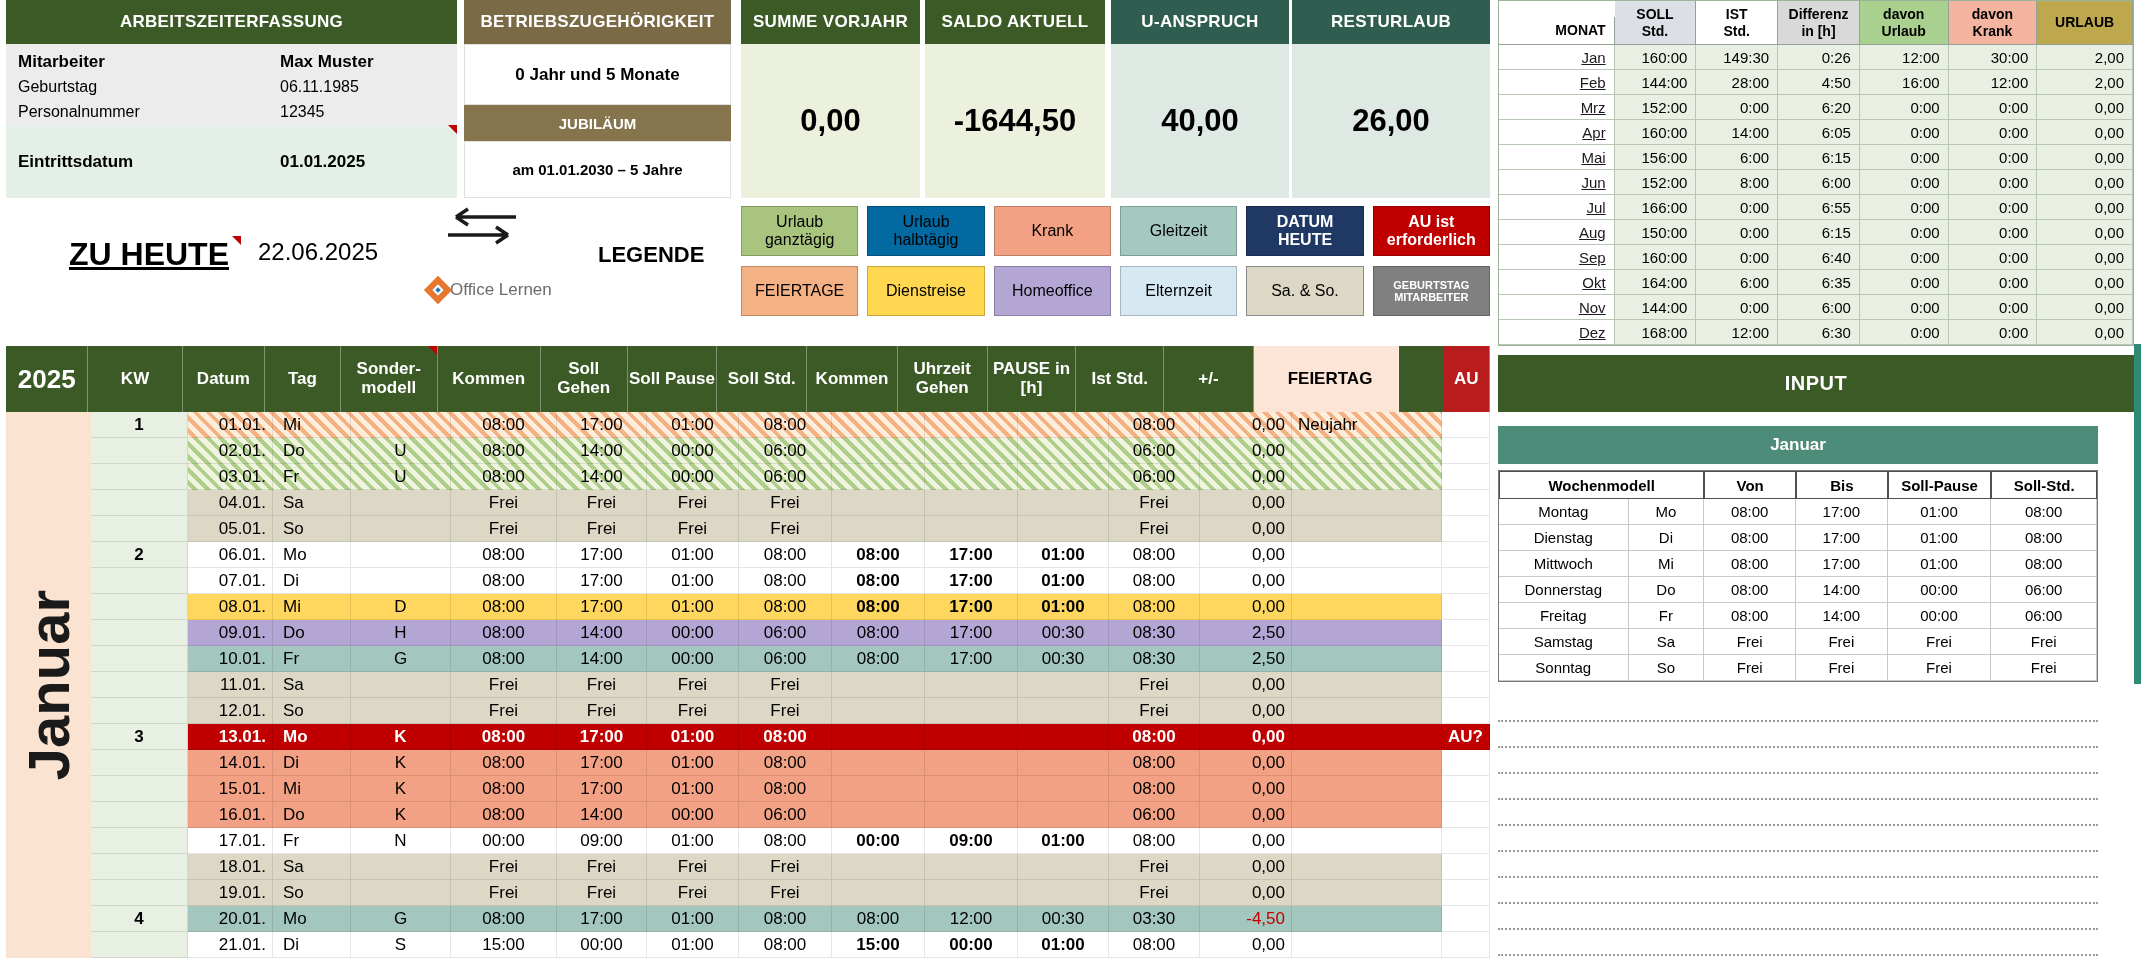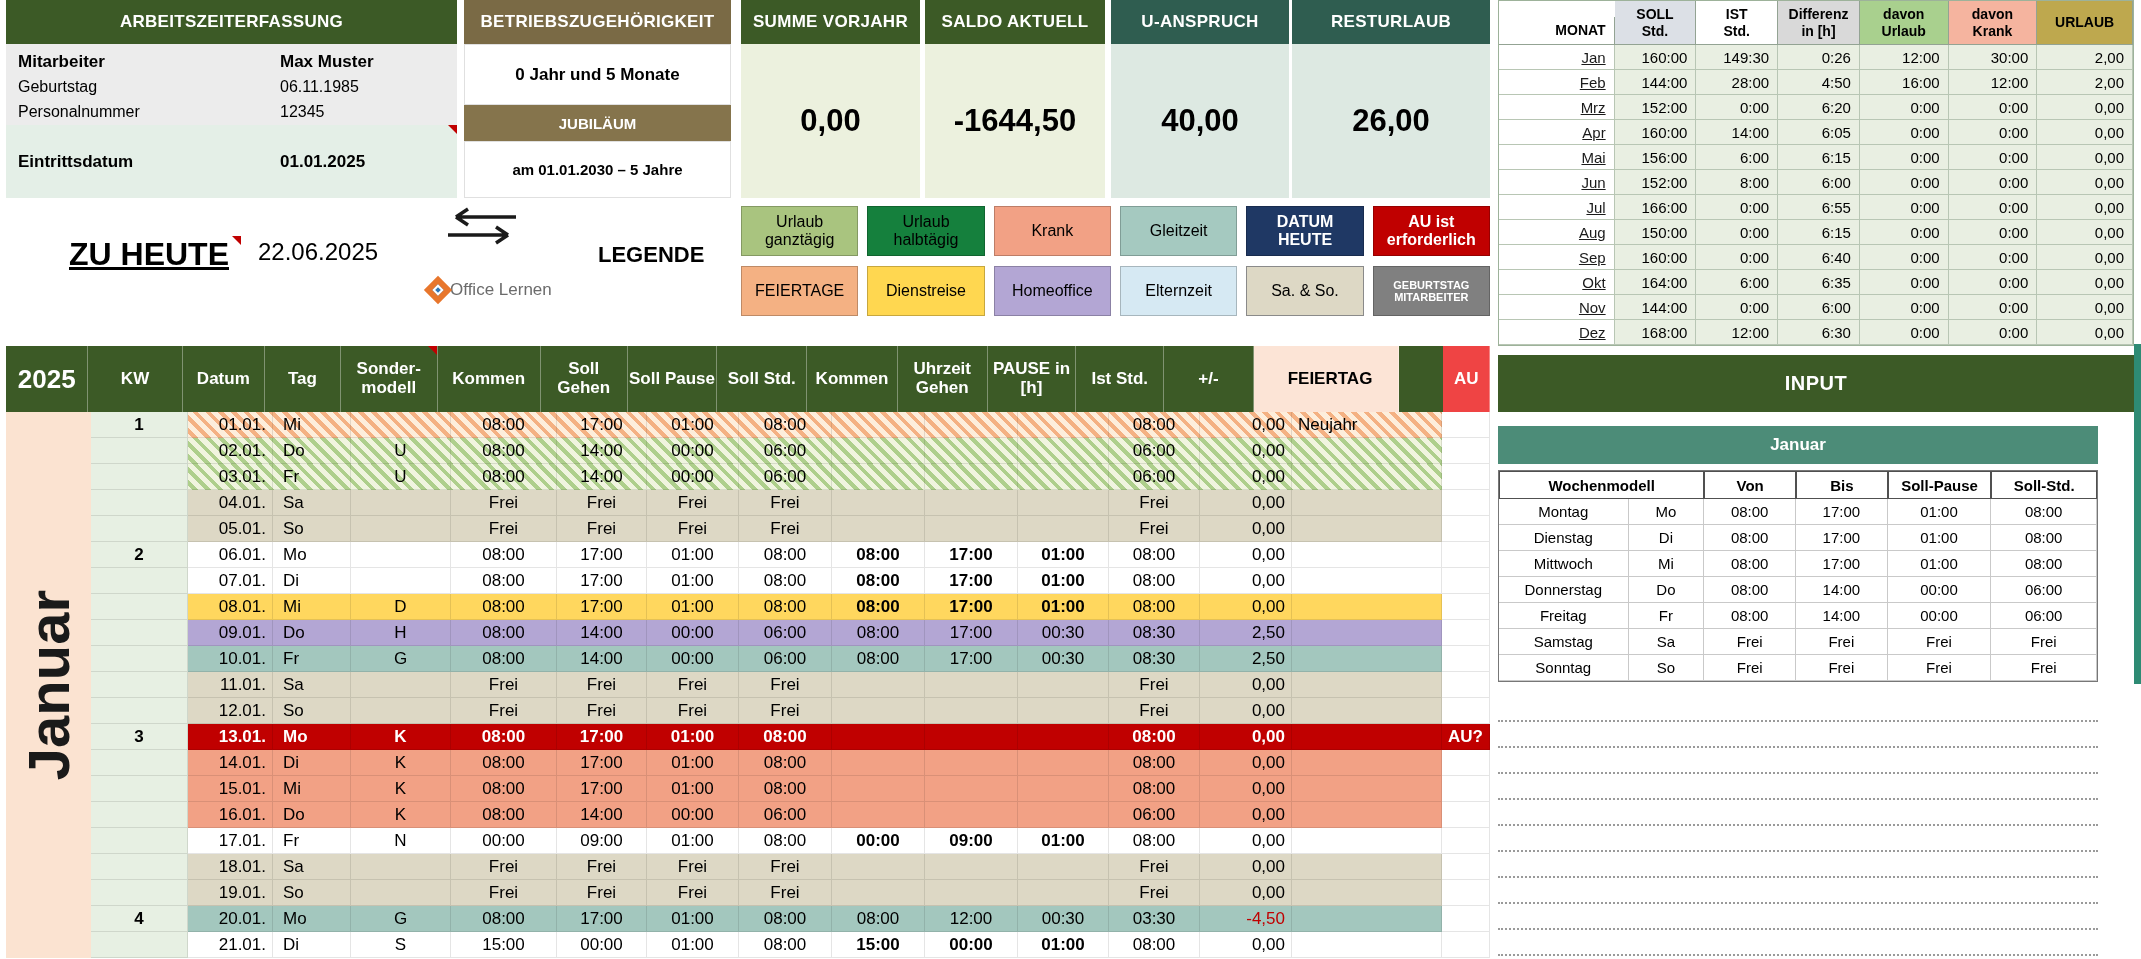--- a/index.html
+++ b/index.html
@@ -45,40 +45,40 @@
   .ol-icon { width:24px; height:24px; position:relative; }
   .ol-icon::before { content:""; position:absolute; inset:2px; background:#E8762C; transform:rotate(45deg); }
   .ol-icon::after { content:""; position:absolute; inset:8px; background:#2E75B6; transform:rotate(45deg); border:2px solid #fff; }
   .ol-text { font-size:17px; color:#6b6b6b; }
   .legende { position:absolute; left:592px; top:44px; font-size:22px; font-weight:bold; color:#000; }
   .legend-grid { position:absolute; left:735px; top:8px; width:749px;
                  display:grid; grid-template-columns:repeat(6,1fr); gap:10px 9px; }
   .lg { height:50px; display:flex; align-items:center; justify-content:center; text-align:center;
         font-size:16px; line-height:1.1; border:1px solid rgba(0,0,0,.22); padding:2px; }
   .lg-urlaub1 { background:#A9C47F; }
-  .lg-urlaub2 { background:#15803d; }
+  .lg-urlaub2 { background:#0369a1; }
   .lg-krank   { background:#F2A185; }
   .lg-gleit   { background:#A5C9C0; }
   .lg-heute   { background:#1F3864; color:#fff; font-weight:bold; }
   .lg-au      { background:#C00000; color:#fff; font-weight:bold; }
   .lg-feier   { background:#F4B183; }
   .lg-dienst  { background:#FFD750; }
   .lg-home    { background:#B3A6D4; }
   .lg-eltern  { background:#D6E9F3; }
   .lg-saso    { background:#DDD8C5; border-color:#8a8a8a; }
   .lg-geb     { background:#808080; color:#fff; font-weight:bold; font-size:11px; }
 
   
   .mt { margin-top:2px; width:1484px; }
   .mt-header { display:flex; height:66px; background:#3C5A26; color:#fff; font-weight:bold; }
   .hc { display:flex; align-items:center; justify-content:center; text-align:center;
         font-size:17px; line-height:1.1; border-right:1px solid rgba(255,255,255,.35); position:relative; }
   .hc-year { width:85px; font-size:26px; }
   .hc-fei { background:#FCE4D6; color:#000;padding-left:8px; }
-  .hc-au  { background:#ef4444;margin-left:44px; }
+  .hc-au  { background:#b91c1c;margin-left:44px; }
   .w-kw{width:97px}.w-dat{width:85px}.w-tag{width:78px}.w-so{width:100px}
   .w-k1{width:106px}.w-sg{width:90px}.w-sp{width:92px}.w-ss{width:93px}
   .w-k2{width:93px}.w-ug{width:93px}.w-pa{width:91px}.w-ist{width:91px}
   .w-pm{width:92px}.w-fei{width:150px}.w-au{width:48px}
   .mt-body { display:flex; }
   .strip { width:85px; background:#FBE3D1; display:flex; align-items:center; justify-content:center; }
   .strip span { writing-mode:vertical-rl; transform:rotate(180deg); font-size:58px; font-weight:bold; color:#1a1a1a; }
   .rows { flex:1; }
   .r { display:flex; height:26px; font-size:17px; line-height:1; }
   .c { display:flex; align-items:center; justify-content:center; padding:0 6px;

